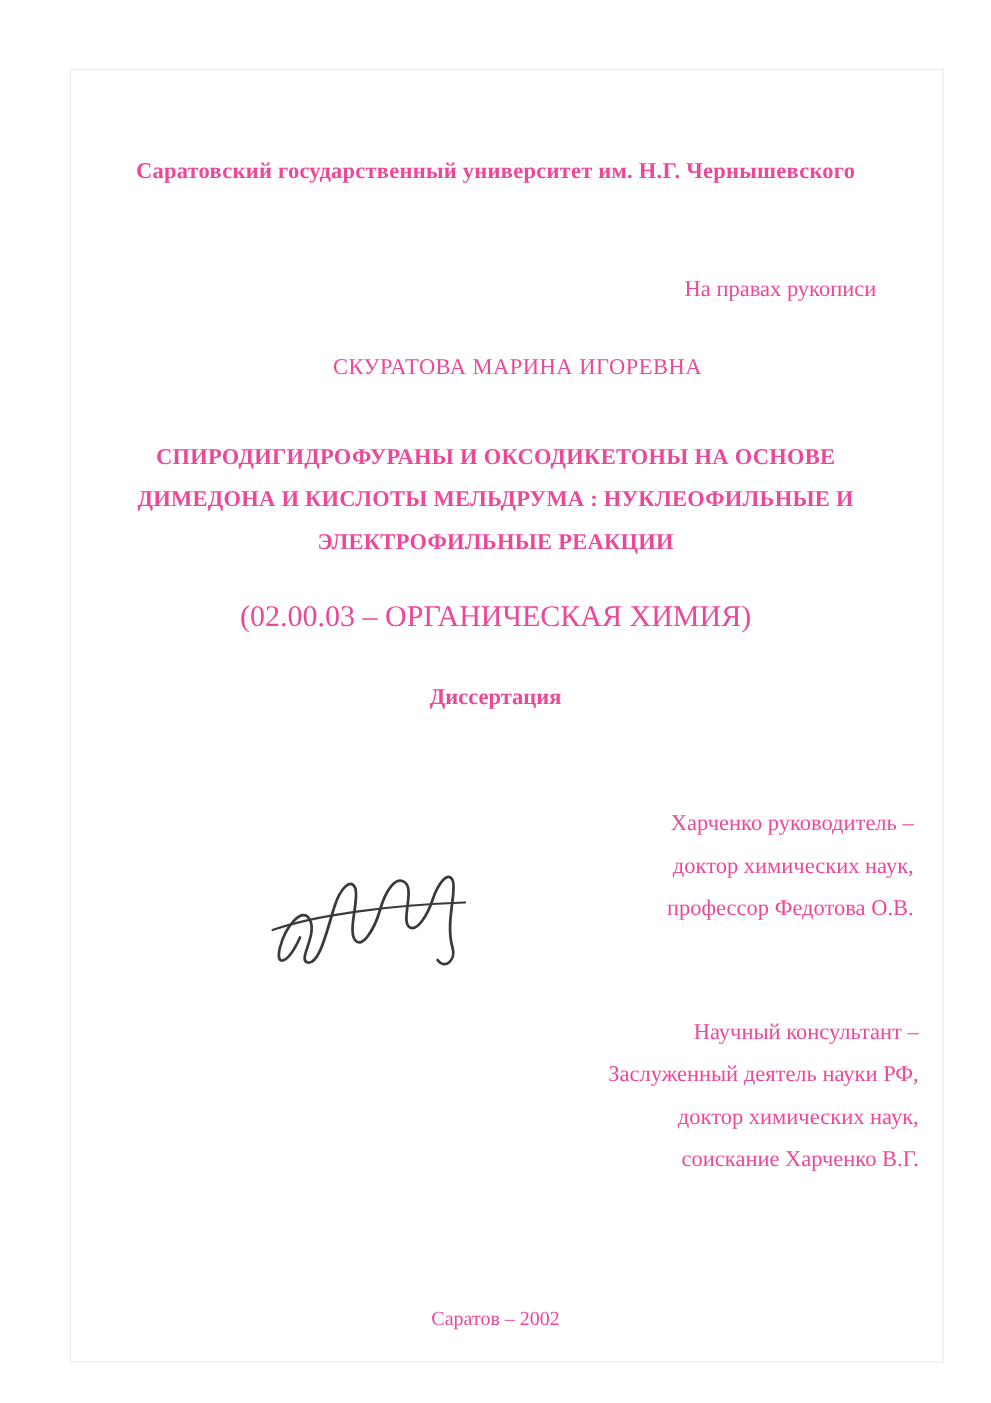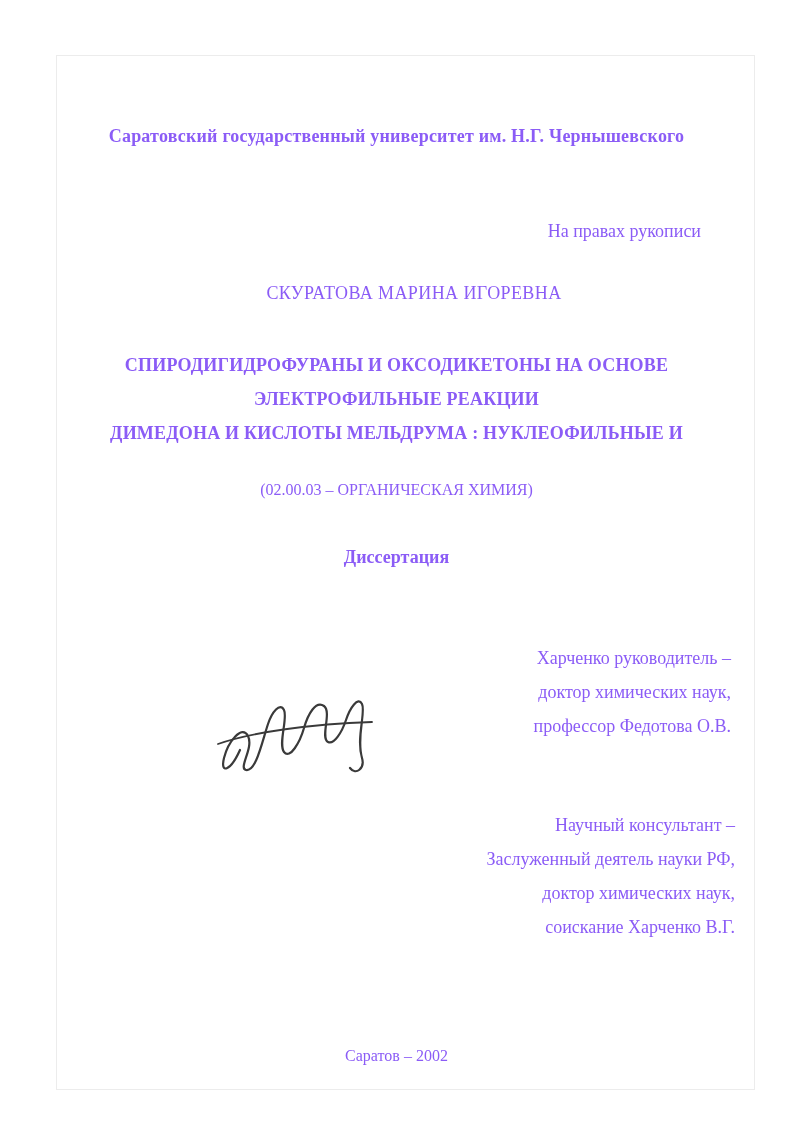--- a/index.html
+++ b/index.html
@@ -6,21 +6,21 @@
     margin: 0;
     padding: 0;
     background: #ffffff;
   }
   .scan {
     position: relative;
     width: 793px;
     height: 1122px;
     background: #ffffff;
     font-family: "Liberation Serif", "DejaVu Serif", serif;
-    color: #8b5cf6;
+    color: #ec4899;
     overflow: hidden;
   }
   .page-edge {
     position: absolute;
     left: 56px;
     top: 55px;
     right: 38px;
     bottom: 32px;
     border: 1px solid #ececec;
     pointer-events: none;
@@ -52,21 +52,21 @@
     left: 100px;
     right: 100px;
     text-align: center;
     font-size: 18px;
     font-weight: bold;
     line-height: 34px;
     letter-spacing: 0.2px;
   }
   .specialty {
     top: 481px;
-    font-size: 16px;
+    font-size: 24px;
   }
   .doc-type {
     top: 547px;
     font-size: 18px;
     font-weight: bold;
   }
   .degree-line {
     top: 582px;
     font-size: 17px;
     font-weight: bold;
@@ -108,22 +108,22 @@
   <div class="page-edge"></div>
 
   <div class="line centered university">Саратовский государственный университет им. Н.Г. Чернышевского</div>
 
   <div class="manuscript-note">На правах рукописи</div>
 
   <div class="line centered author">СКУРАТОВА МАРИНА ИГОРЕВНА</div>
 
   <div class="title-block">
     <div>СПИРОДИГИДРОФУРАНЫ И ОКСОДИКЕТОНЫ НА ОСНОВЕ</div>
+    <div>ДИМЕДОНА И КИСЛОТЫ МЕЛЬДРУМА : НУКЛЕОФИЛЬНЫЕ И</div>
     <div>ЭЛЕКТРОФИЛЬНЫЕ РЕАКЦИИ</div>
-    <div>ДИМЕДОНА И КИСЛОТЫ МЕЛЬДРУМА : НУКЛЕОФИЛЬНЫЕ И</div>
   </div>
 
   <div class="line centered specialty">(02.00.03 – ОРГАНИЧЕСКАЯ ХИМИЯ)</div>
 
   <div class="line centered doc-type">Диссертация</div>
 
 
   <div class="supervisor-block">
     <div>Харченко руководитель –</div>
     <div>доктор химических наук,</div>

